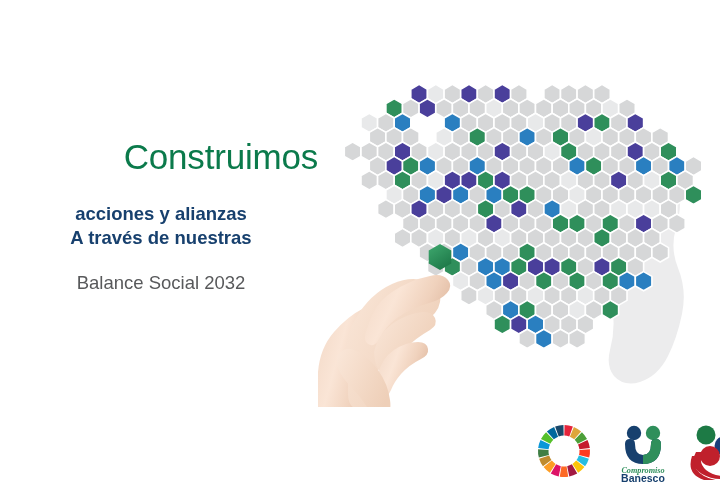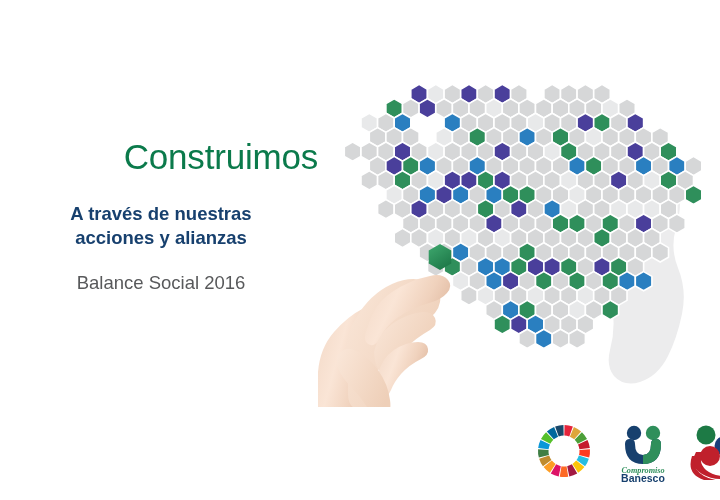--- a/index.html
+++ b/index.html
@@ -102,25 +102,25 @@
 
 <div id="cover">
 
   <div class="text-block">
 
     <div class="headline">
       <span class="line1">Construimos</span>
     </div>
 
     <div class="subhead">
+      <span>acciones y alianzas</span>
       <span>A través de nuestras</span>
-      <span>acciones y alianzas</span>
     </div>
 
-    <div class="balance">Balance Social 2016</div>
+    <div class="balance">Balance Social 2032</div>
   </div>
 
   <div class="map-wrap">
     <svg width="402" height="330" viewBox="0 0 402 330" xmlns="http://www.w3.org/2000/svg">
       <defs>
 
         <g id="hx">
           <polygon points="0,-9.4 8.1,-4.7 8.1,4.7 0,9.4 -8.1,4.7 -8.1,-4.7"></polygon>
         </g>
       </defs>

